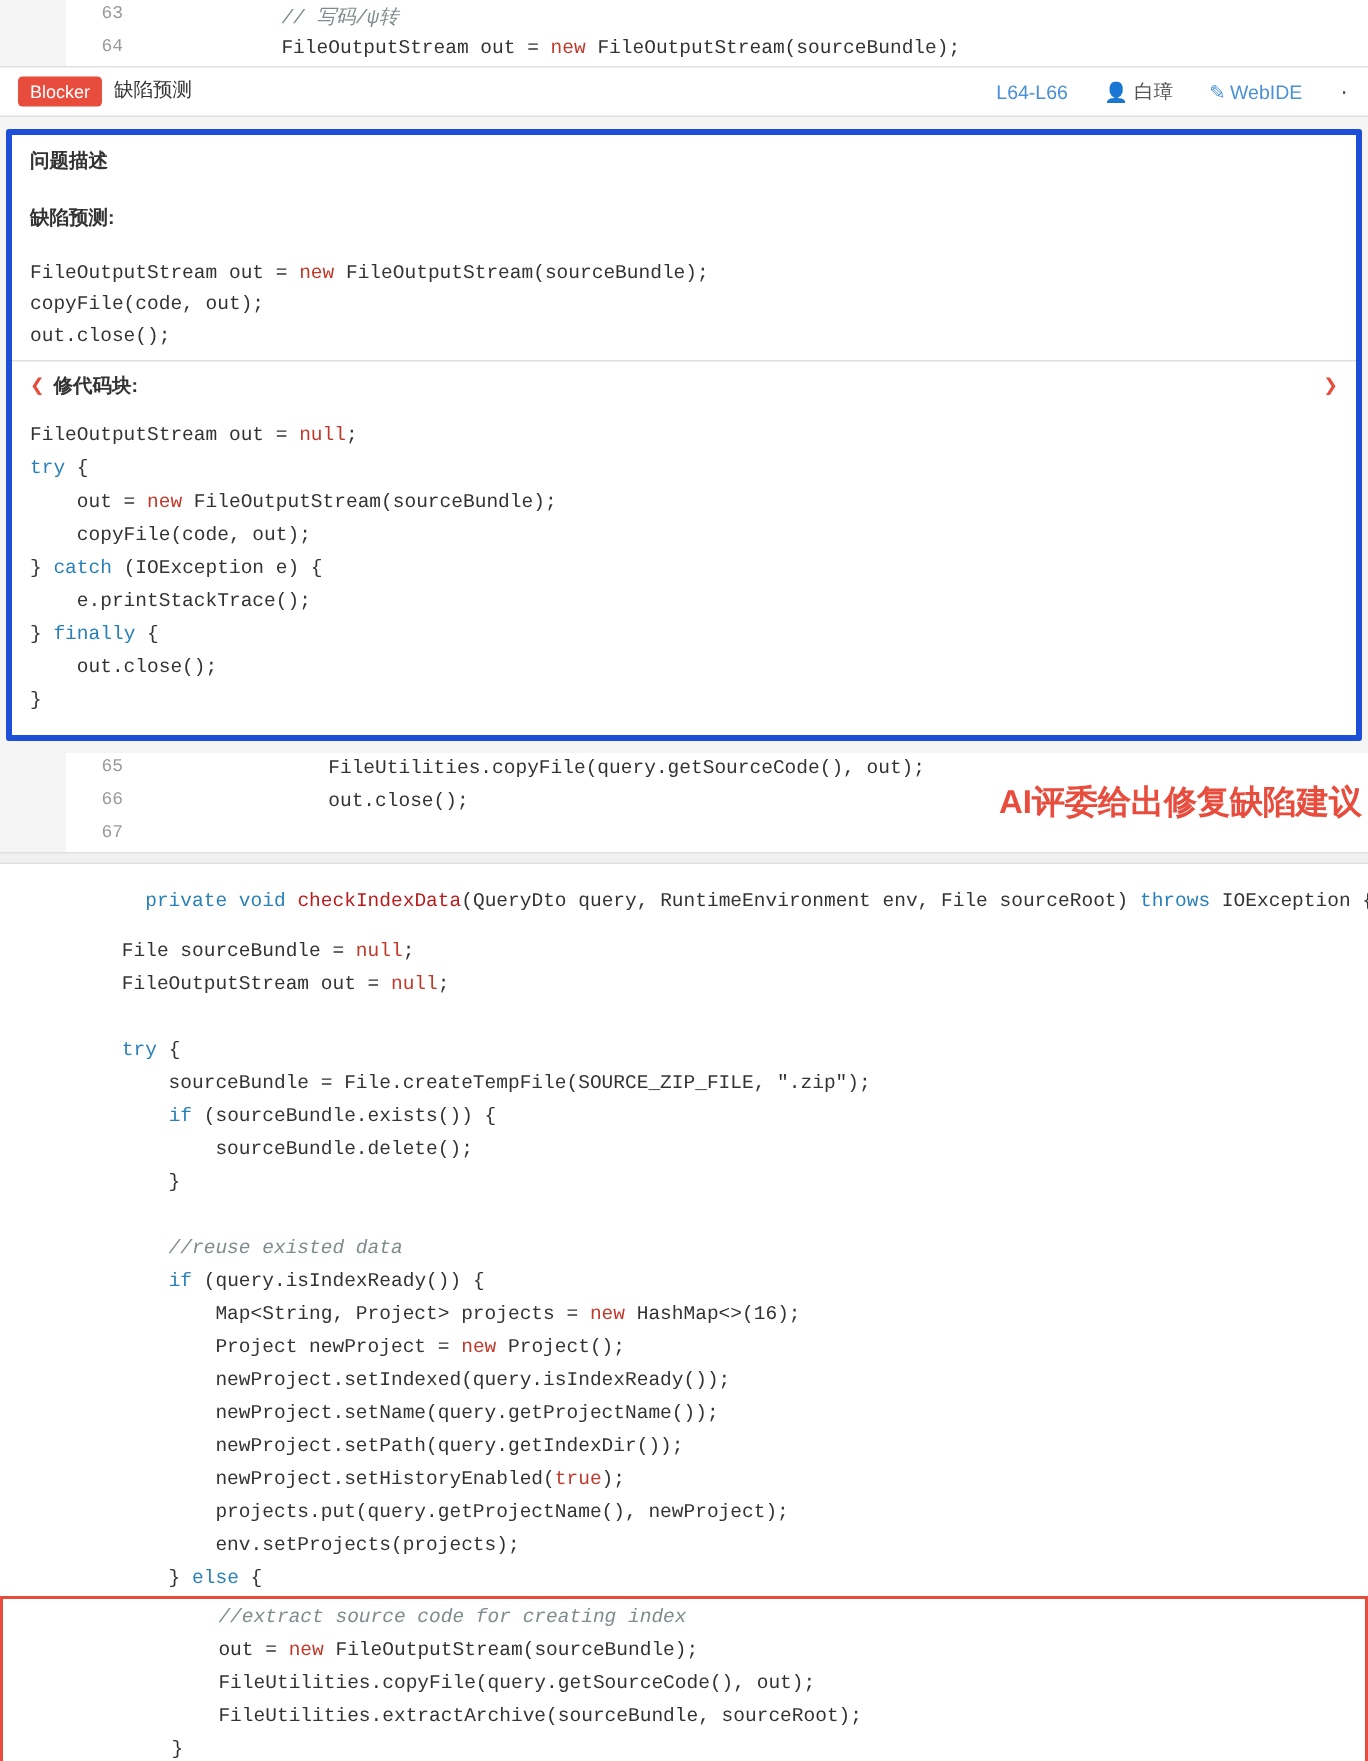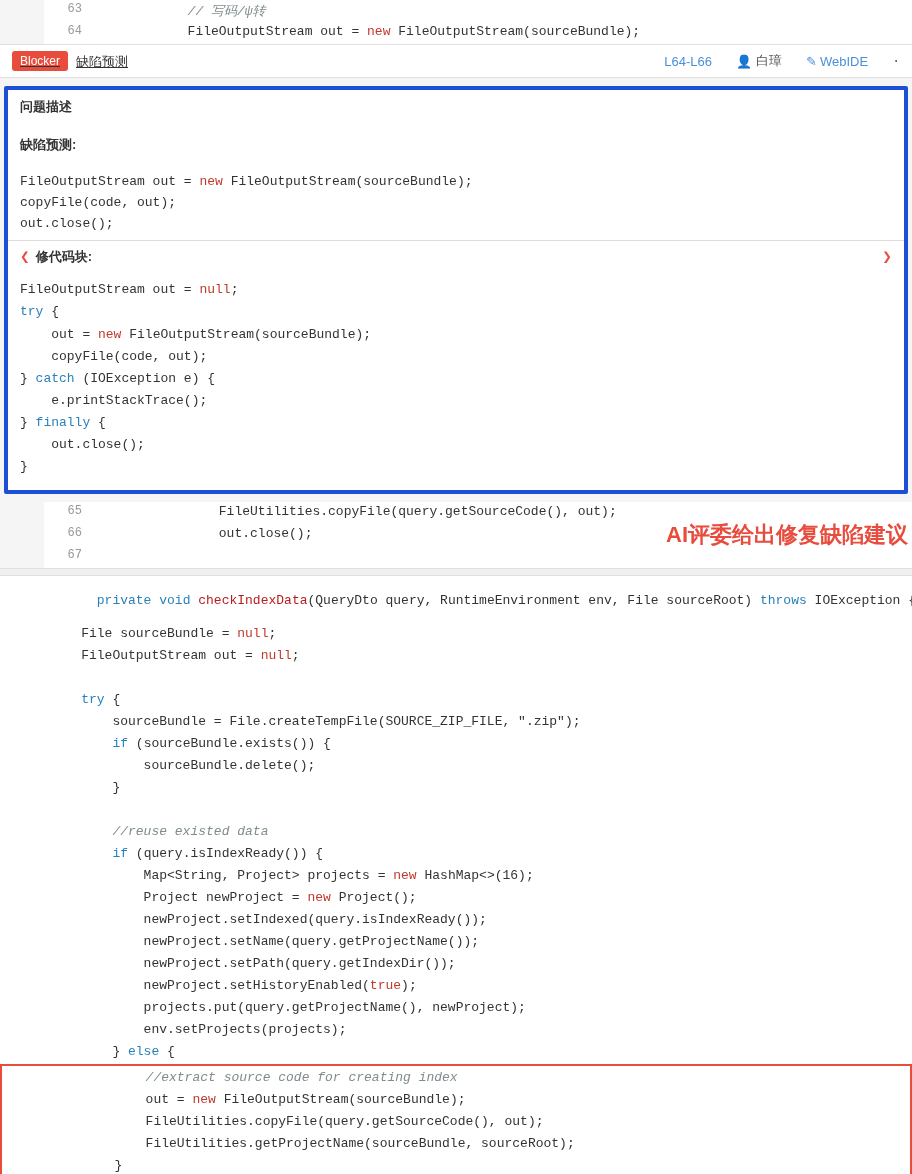--- a/index.html
+++ b/index.html
@@ -51,23 +51,22 @@
       border-bottom: 1px solid #e0e0e0;
       display: flex;
       align-items: center;
       padding: 6px 12px;
       gap: 8px;
       justify-content: space-between;
     }
 
     .toolbar-left {
       display: flex;
-      align-items: flex-end;
+      align-items: flex-start;
       gap: 8px;
-      text-decoration: underline;
     }
 
     .toolbar-right {
       display: flex;
       align-items: center;
       gap: 24px;
       font-size: 13px;
       color: #555;
     }
 
@@ -428,21 +427,21 @@
     <div class="code-line">
       <span class="line-number"></span>
       <span class="line-content">            out = <span class="kw-new">new</span> FileOutputStream(sourceBundle);</span>
     </div>
     <div class="code-line">
       <span class="line-number"></span>
       <span class="line-content">            FileUtilities.copyFile(query.getSourceCode(), out);</span>
     </div>
     <div class="code-line">
       <span class="line-number"></span>
-      <span class="line-content">            FileUtilities.getProjectName(sourceBundle, sourceRoot);</span>
+      <span class="line-content">            FileUtilities.extractArchive(sourceBundle, sourceRoot);</span>
     </div>
     <div class="code-line">
       <span class="line-number"></span>
       <span class="line-content">        }</span>
     </div>
 
   </div>
 
 </div>
 

